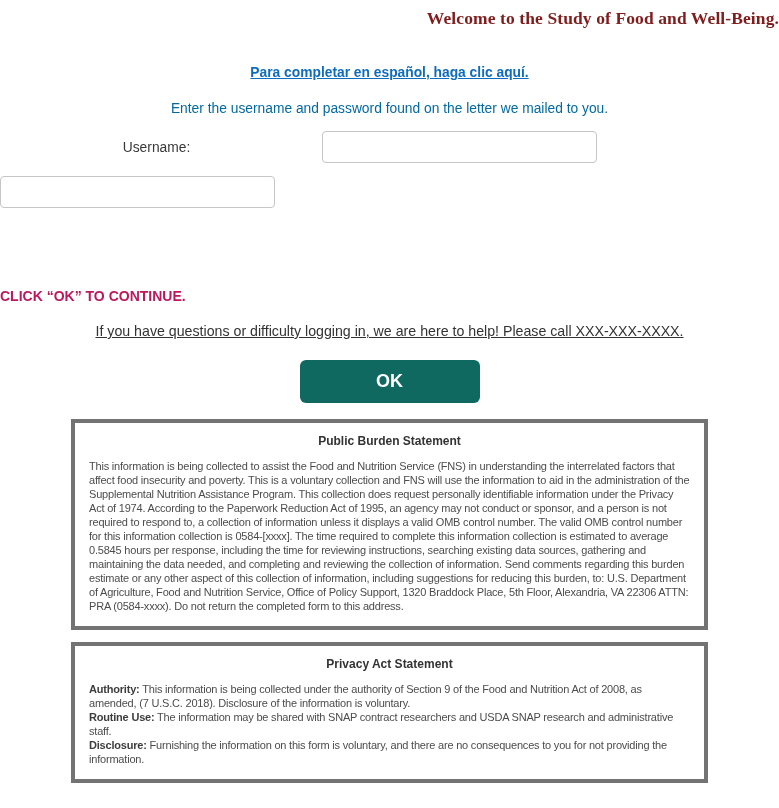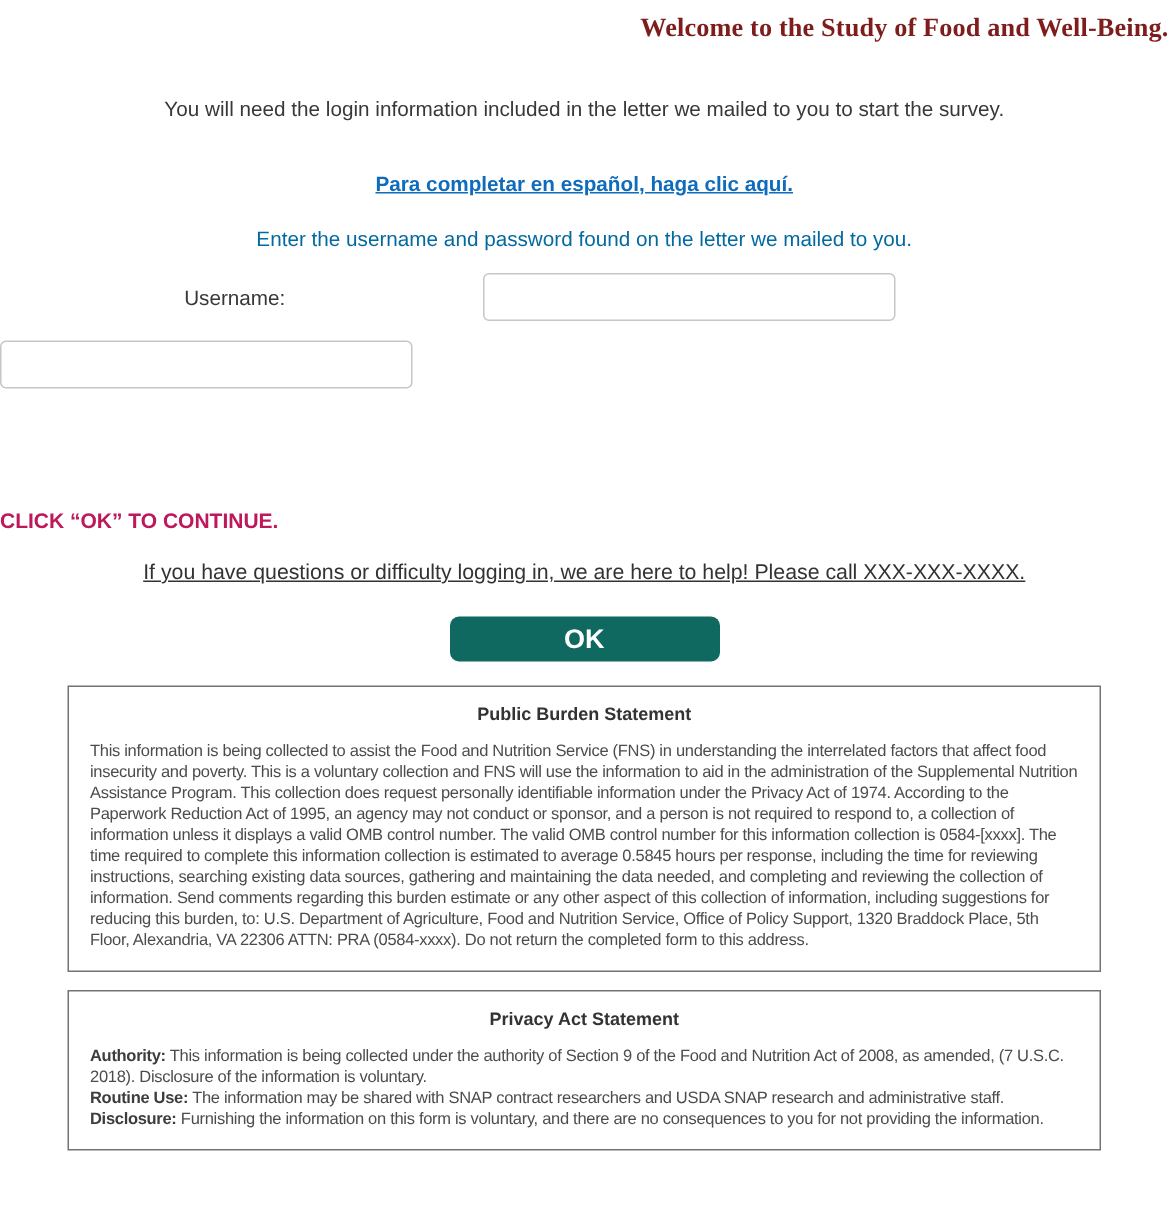--- a/index.html
+++ b/index.html
@@ -80,34 +80,34 @@
     margin-top: 19px;
     text-align: center;
     font-size: 14.2px;
     color: #333333;
     text-decoration: underline;
   }
   .ok-button {
     display: block;
     margin: 21px auto 0 auto;
     width: 180px;
-    height: 30px;
+    height: 43px;
     background: #106960;
     color: #ffffff;
     font-size: 18px;
     font-weight: 700;
     border: none;
     border-radius: 6px;
     cursor: pointer;
     font-family: "Liberation Sans", "DejaVu Sans", sans-serif;
   }
   .statement-box {
-    width: 689px;
+    width: 637px;
     margin: 16px auto 0 auto;
-    border: 1px solid #737373;
+    border: 4px solid #737373;
     padding: 11px 14px 13px 14px;
     background: #ffffff;
   }
   .statement-box.privacy { margin-top: 12px; }
   .statement-title {
     text-align: center;
     font-size: 12px;
     font-weight: 700;
     color: #333333;
   }
@@ -121,21 +121,20 @@
   }
   .privacy-item b { color: #3d3d3d; }
 </style>
 </head>
 <body>
 
 <div class="page">
 
   <h1 class="page-title">Welcome to the Study of Food and Well-Being.</h1>
 
-  <p class="intro-text">You will need the login information included in the letter we mailed to you to start the survey.</p>
 
   <p class="link-row">
     <a href="#">Para completar en español, haga clic aquí.</a>
   </p>
 
   <p class="instructions-text">Enter the username and password found on the letter we mailed to you.</p>
 
   <div class="login-form">
     <div class="form-row">
       <label class="form-label">Username:</label>

